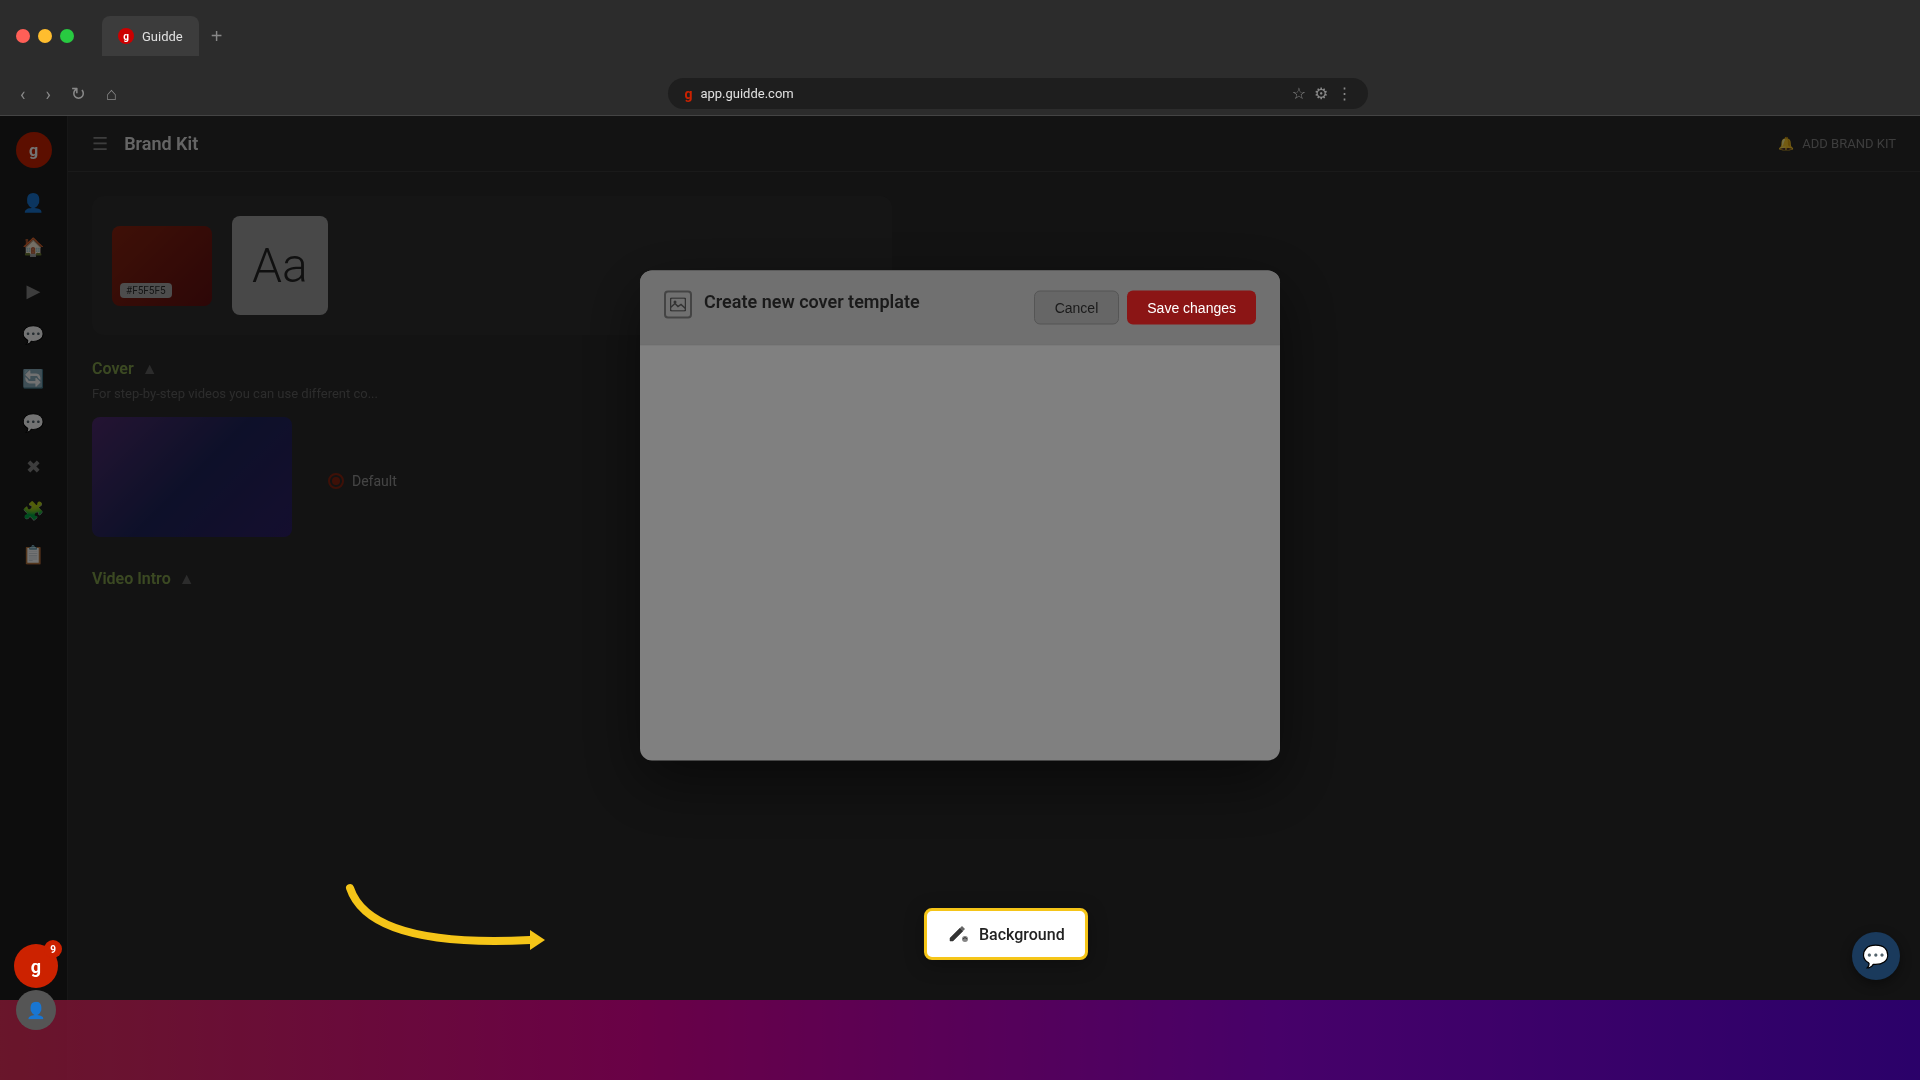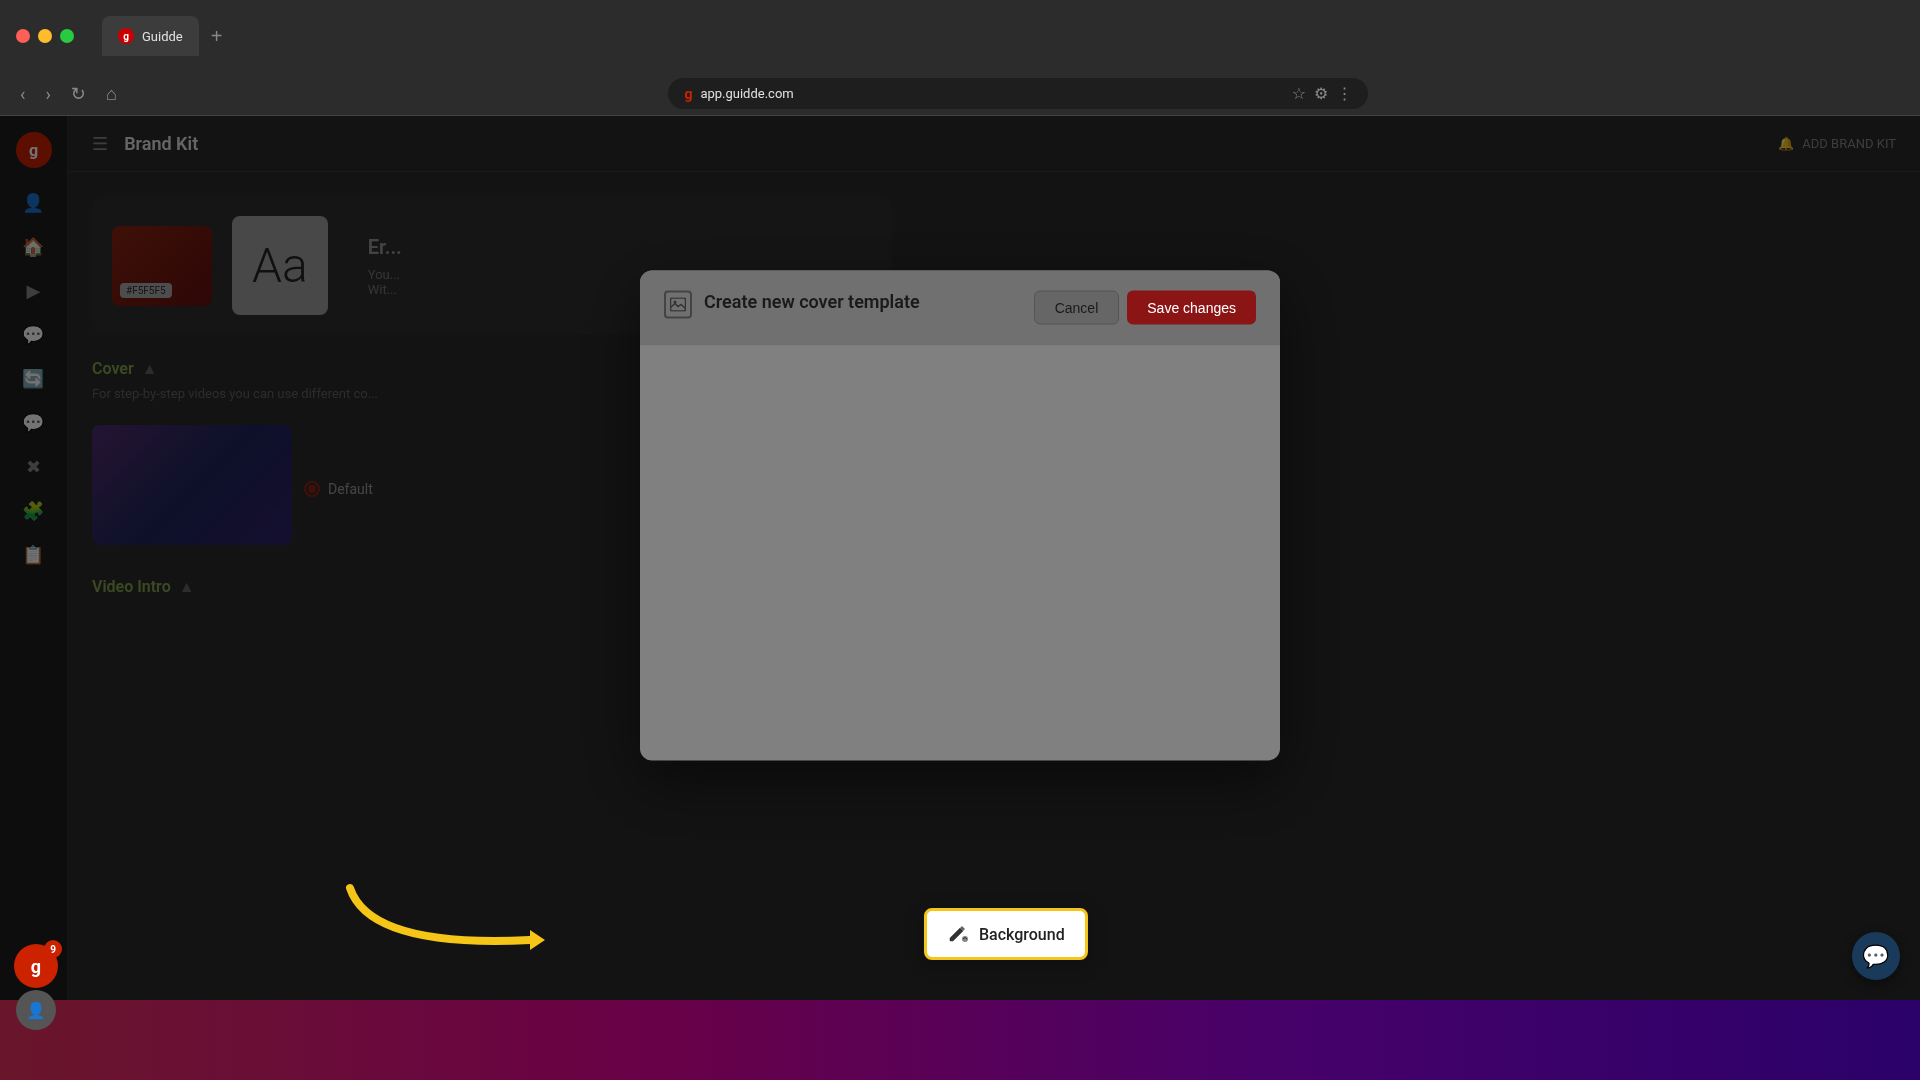--- a/index.html
+++ b/index.html
@@ -266,21 +266,21 @@
     .section-title {
       font-size: 16px;
       font-weight: 600;
       color: #bef264;
       text-align: right;
     }
 
     .section-desc {
       font-size: 13px;
       color: #888;
-      margin-bottom: 24px;
+      margin-bottom: 16px;
     }
 
     .cover-preview {
       width: 200px;
       height: 120px;
       background: linear-gradient(135deg, #6b2fa0, #1a237e, #311b92);
       border-radius: 8px;
     }
 
     
@@ -579,35 +579,30 @@
         <span>🔔</span>
         <span>ADD BRAND KIT</span>
       </div>
     </div>
 
     <div class="brand-content">
       <div class="brand-card">
         <div class="brand-preview">
           <div class="color-swatch"></div>
           <div class="brand-typography">Aa</div>
-          <div style="flex:1; padding-left: 20px;">
-            <div style="font-size:20px; font-weight:600; color:#e0e0e0; margin-bottom:8px;">Er...</div>
-            <div style="font-size:13px; color:#aaa;">You...</div>
-            <div style="font-size:13px; color:#aaa;">Wit...</div>
-          </div>
         </div>
       </div>
 
       <div class="section-header">
         <span class="section-title">Cover</span>
         <span style="color:#888;">▲</span>
       </div>
       <div class="section-desc">For step-by-step videos you can use different co...</div>
 
-      <div style="display:flex; align-items:center; gap:12px;">
+      <div style="display:flex; align-items:center; gap:36px;">
         <div class="cover-preview"></div>
         <div>
           <div class="radio-row">
             <div class="radio-dot"></div>
             <span style="color:#e0e0e0; font-size:14px;">Default</span>
           </div>
         </div>
       </div>
 
       <div class="section-header" style="margin-top: 32px;">

